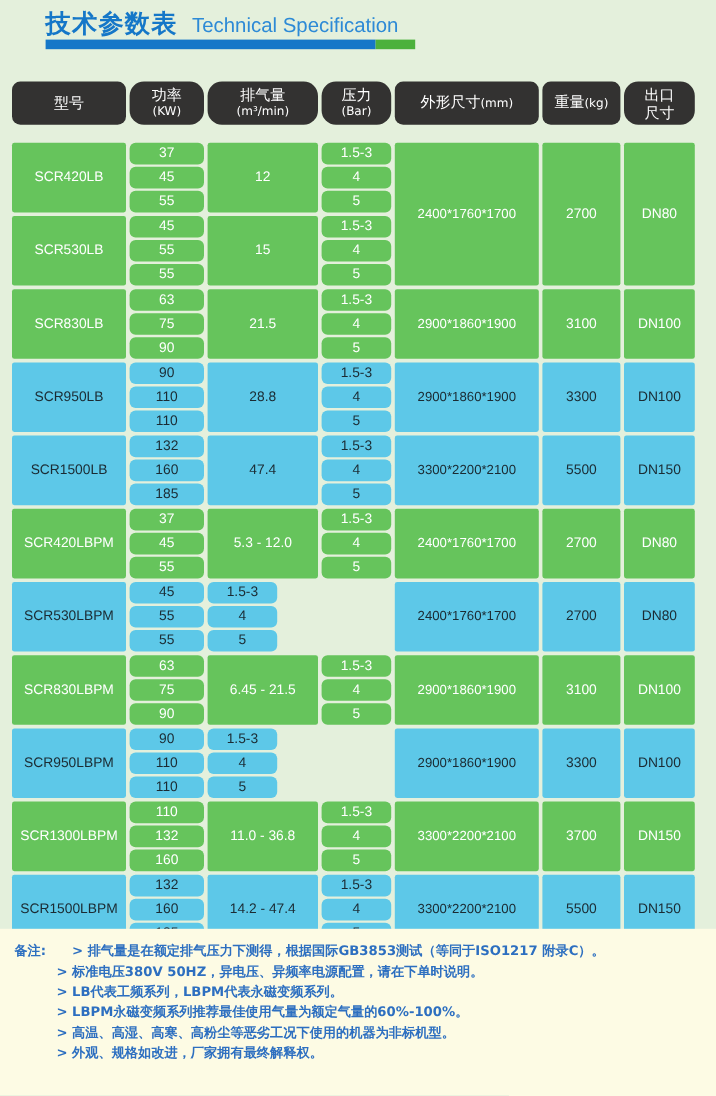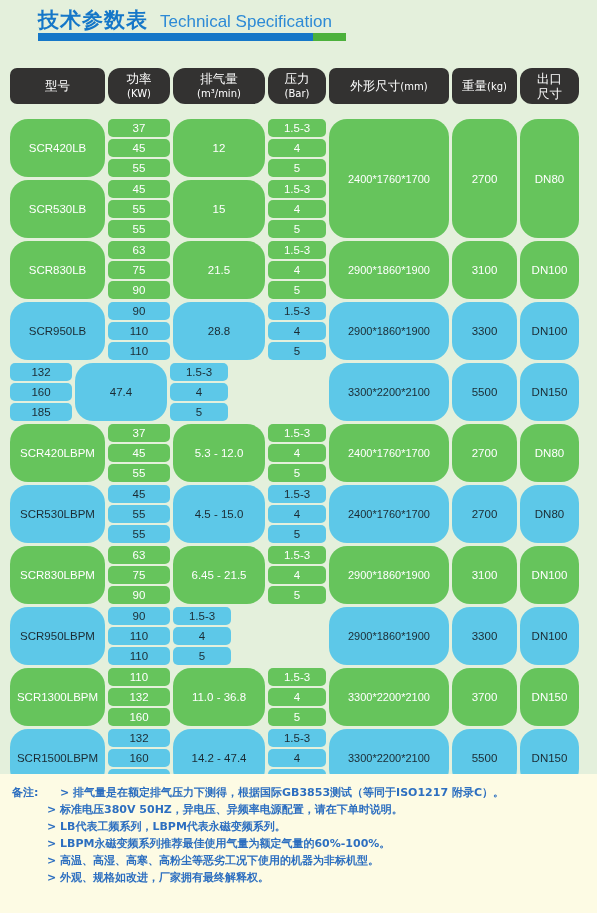--- a/index.html
+++ b/index.html
@@ -40,21 +40,21 @@
     background:#333231;color:#ffffff;border-radius:7px;height:36px;
     display:flex;flex-direction:column;align-items:center;justify-content:center;
     font-size:12.5px;line-height:14px;text-align:center;
     font-family:"DejaVu Sans","Liberation Sans",sans-serif;
   }
   .hcell .unit{font-size:10px;}
   .hcell.two{line-height:15px;border-radius:12px;}
 
   
   .cell{
-    border-radius:18px;display:flex;align-items:center;justify-content:center;
+    border-radius:2px;display:flex;align-items:center;justify-content:center;
     text-align:right;box-sizing:border-box;
   }
   .big{height:100%;}
   .stack{display:flex;flex-direction:column;justify-content:space-between;height:100%;}
   .sub{
     border-radius:5px;flex:1;display:flex;align-items:center;justify-content:center;
     font-size:11.5px;margin-bottom:2px;box-sizing:border-box;
   }
   .sub:last-child{margin-bottom:0;}
 
@@ -263,20 +263,23 @@
           <div class="col c-weight" style="height: 58px;">
             <div class="cell big b val-txt">3300</div>
           </div>
           <div class="col c-outlet" style="height: 58px;">
             <div class="cell big b val-txt">DN100</div>
           </div>
         </div>
         <div class="row data-row" style="height: 58px;">
           <div style="display: flex; flex-direction: column; width: 319px;">
             <div class="row" style="height: 58px; margin-bottom: 0px;">
+              <div class="col c-model">
+                <div class="cell big b model-txt">SCR1500LB</div>
+              </div>
               <div class="col c-power">
                 <div class="stack">
                   <div class="sub b">132</div>
                   <div class="sub b">160</div>
                   <div class="sub b">185</div>
                 </div>
               </div>
               <div class="col c-flow">
                 <div class="cell big b val-txt">47.4</div>
               </div>
@@ -339,23 +342,20 @@
             <div class="row" style="height: 58px; margin-bottom: 0px;">
               <div class="col c-model">
                 <div class="cell big b model-txt">SCR530LBPM</div>
               </div>
               <div class="col c-power">
                 <div class="stack">
                   <div class="sub b">45</div>
                   <div class="sub b">55</div>
                   <div class="sub b">55</div>
                 </div>
-              </div>
-              <div class="col c-flow">
-                <div class="cell big b val-txt">4.5 - 15.0</div>
               </div>
               <div class="col c-press">
                 <div class="stack">
                   <div class="sub b">1.5-3</div>
                   <div class="sub b">4</div>
                   <div class="sub b">5</div>
                 </div>
               </div>
             </div>
           </div>

